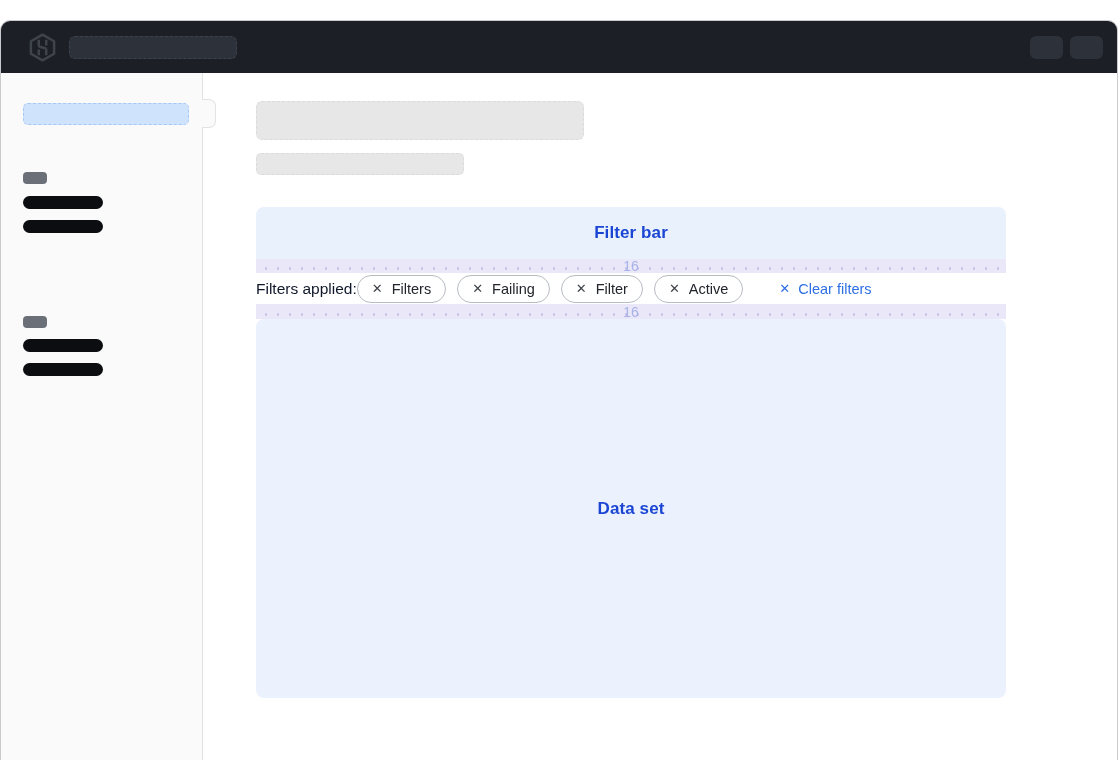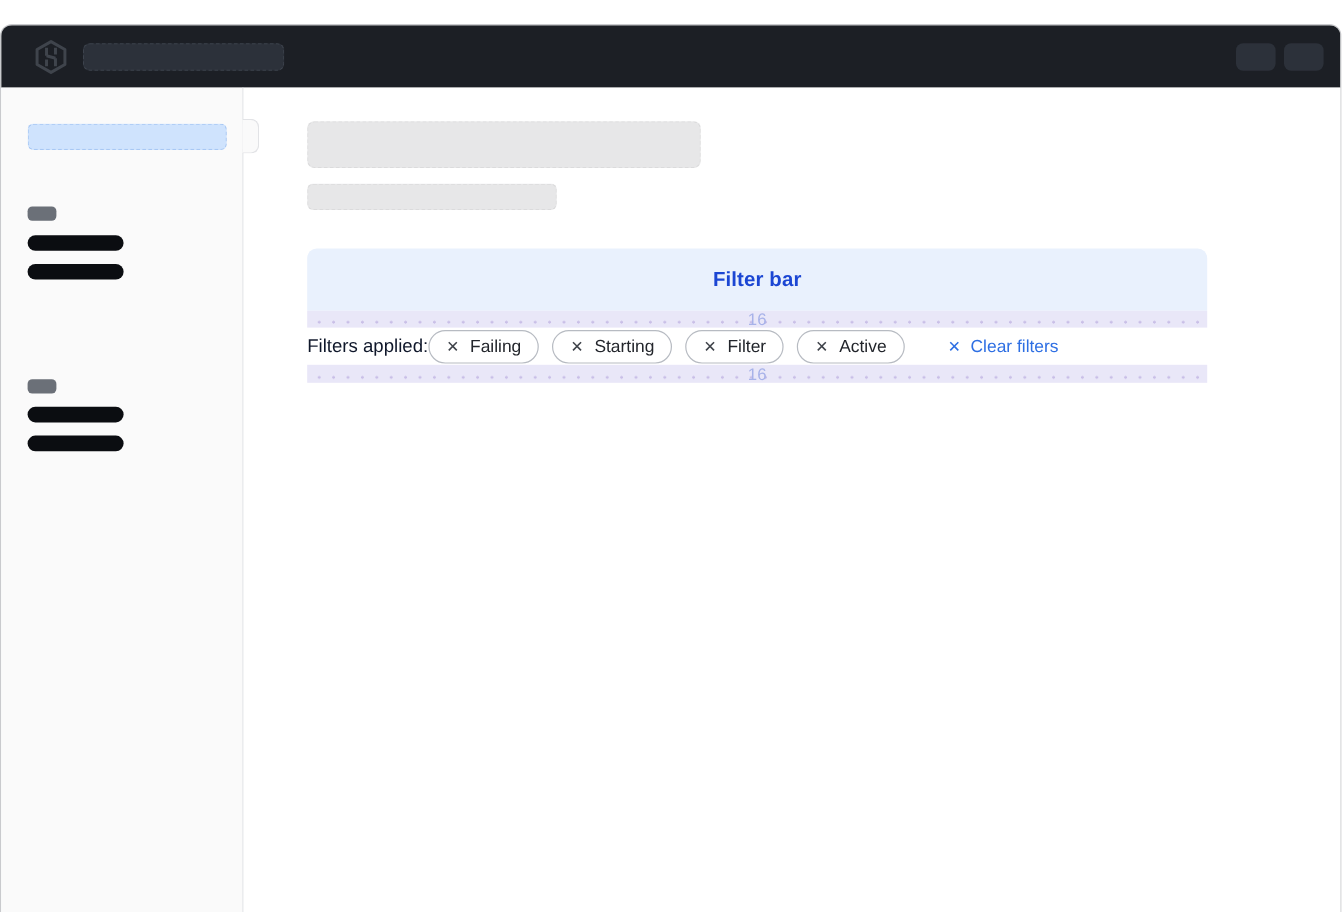--- a/index.html
+++ b/index.html
@@ -137,26 +137,26 @@
 
         <div class="gap-strip gap-a">
           <span class="gap-value">16</span>
         </div>
 
         <div class="filters-row">
           <span class="filters-label">Filters applied:</span>
 
           <span class="chip">
             <span class="x">✕</span>
-            <span>Failing</span>
+            <span>Filters</span>
           </span>
 
           <span class="chip">
             <span class="x">✕</span>
-            <span>Starting</span>
+            <span>Failing</span>
           </span>
 
           <span class="chip">
             <span class="x">✕</span>
             <span>Filter</span>
           </span>
 
           <span class="chip">
             <span class="x">✕</span>
             <span>Active</span>
@@ -165,17 +165,20 @@
           <span class="clear-filters">
             <span class="x">✕</span>
             <span>Clear filters</span>
           </span>
         </div>
 
         <div class="gap-strip gap-b">
           <span class="gap-value">16</span>
         </div>
 
+        <div class="dataset-box">
+          <span class="zone-label">Data set</span>
+        </div>
 
       </div>
     </div>
   </div>
 </div>
 
 </body></html>

